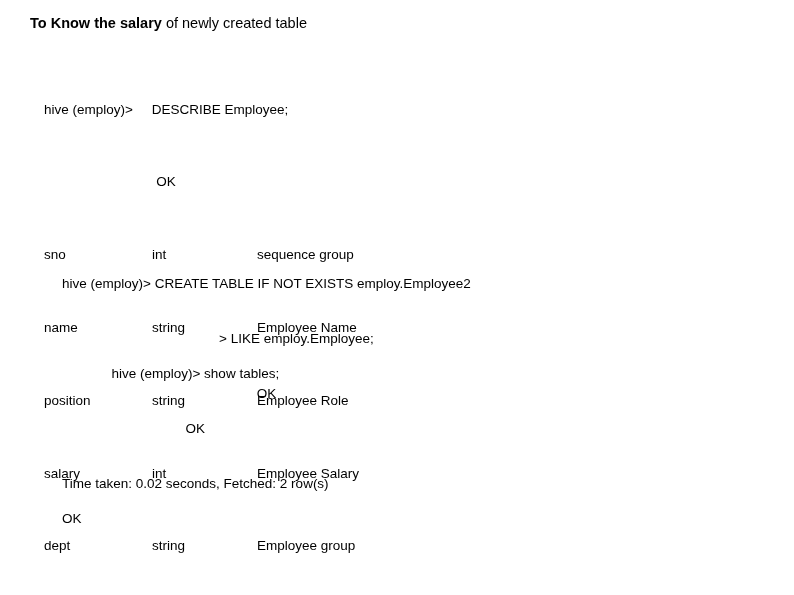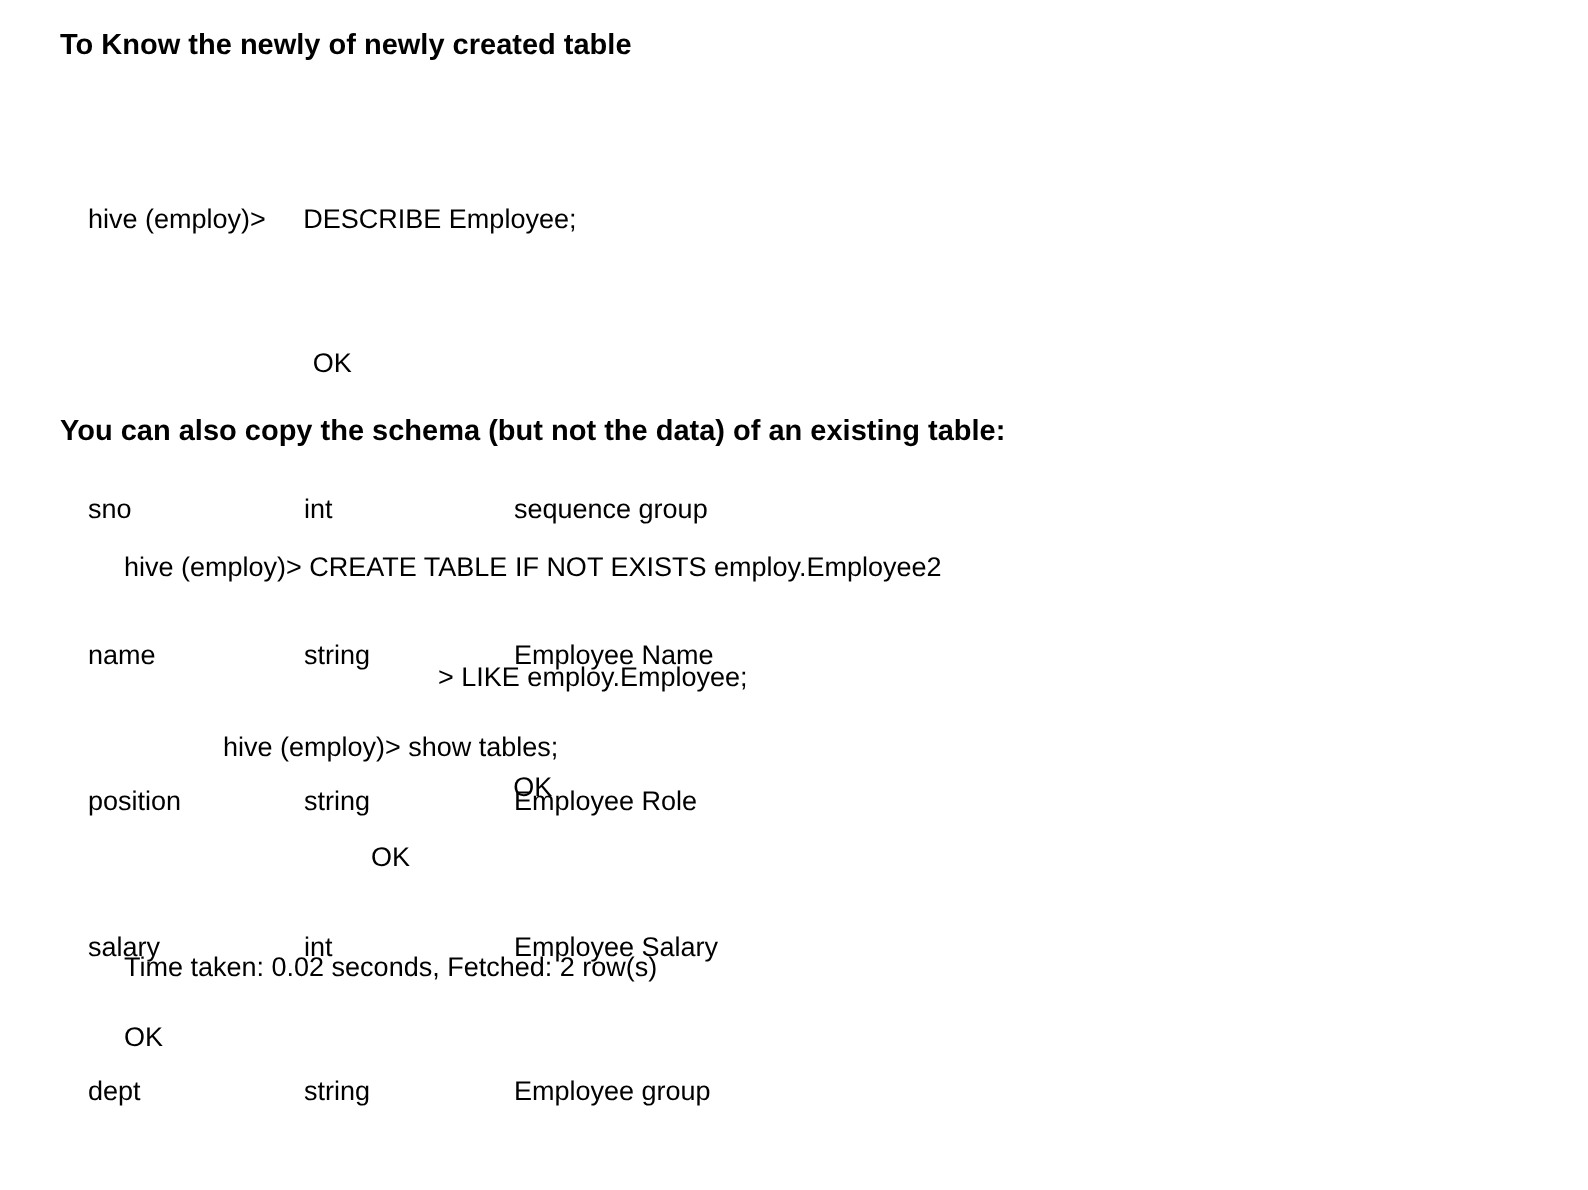--- a/index.html
+++ b/index.html
@@ -27,21 +27,21 @@
     position: absolute;
     font-size: 14.5px;
     line-height: 18px;
     white-space: nowrap;
     color: #000;
   }
   .heading .strong {
     font-weight: bold;
   }
   .heading .plain {
-    font-weight: bold;
+    font-weight: normal;
   }
   #heading-1 { left: 30px; top: 14px; }
   #heading-2 { left: 30px; top: 207px; }
 
   
   .console {
     position: absolute;
     font-size: 13.5px;
     line-height: 18.2px;
     color: #000;
@@ -73,21 +73,21 @@
   .cols-a .c-type { left: 108px; text-align: right; }
   .cols-a .c-desc { left: 213px; }
 
   .indent-cont { padding-left: 60px; }
 </style>
 </head>
 <body>
 
 <div class="slide">
 
-  <div class="heading" id="heading-1"><span class="strong">To Know the newly</span><span class="plain"> of newly created table</span></div>
+  <div class="heading" id="heading-1"><span class="strong">To Know the salary</span><span class="plain"> of newly created table</span></div>
 
   <div class="console" id="block-describe-employee">
 
     <span class="line">hive (employ)&gt;     DESCRIBE Employee;</span>
 
     <span class="line">OK</span>
 
     <span class="srow cols-a">
       <span class="c-name">sno</span>
       <span class="c-type">int</span>
@@ -114,21 +114,20 @@
 
     <span class="srow cols-a">
       <span class="c-name">dept</span>
       <span class="c-type">string</span>
       <span class="c-desc">Employee group</span>
     </span>
 
     
   </div>
 
-  <div class="heading" id="heading-2"><span class="strong">You can also copy the schema</span><span class="plain"> (but not the data) of an existing table:</span></div>
 
   <div class="console" id="block-create-table">
     <span class="line">hive (employ)&gt; CREATE TABLE IF NOT EXISTS employ.Employee2</span>
     <span class="line indent-cont">&gt; LIKE employ.Employee;</span>
     <span class="line">OK</span>
   </div>
 
   <div class="console" id="block-show-tables">
     <span class="line">hive (employ)&gt; show tables;</span>
     <span class="line">OK</span>

